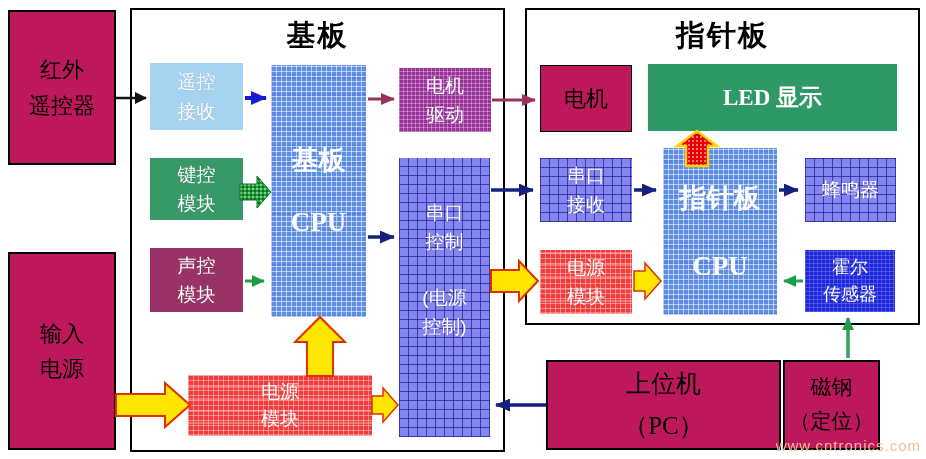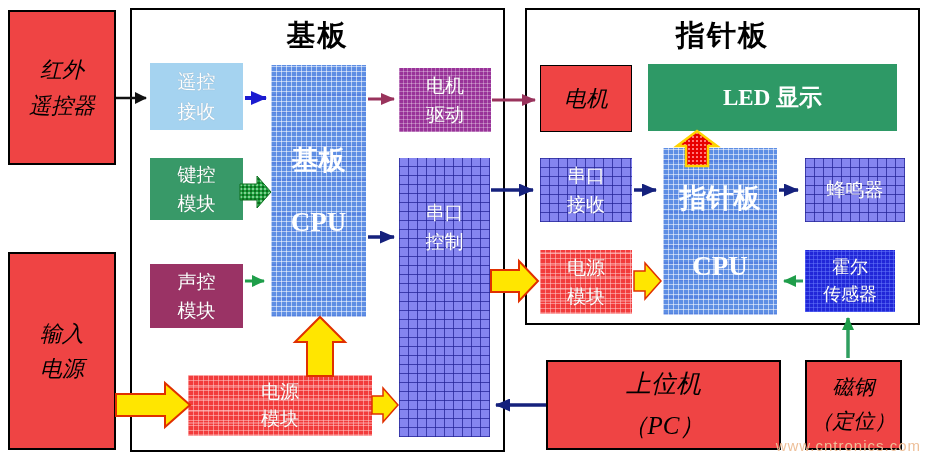--- a/index.html
+++ b/index.html
@@ -6,25 +6,25 @@
   .canvas{position:relative;width:926px;height:459px;background:#ffffff;overflow:hidden;
           font-family:"Liberation Sans", sans-serif;}
   .container{position:absolute;border:2px solid #000;background:transparent;box-sizing:border-box;z-index:1;}
   .board-title{position:absolute;text-align:center;font-family:"Liberation Serif", serif;
                font-weight:700;font-size:29px;color:#000;z-index:2;letter-spacing:2px;}
   .box{position:absolute;display:flex;flex-direction:column;align-items:center;justify-content:center;
        text-align:center;box-sizing:border-box;z-index:3;white-space:pre-line;}
   .lbl-white{color:#fff;font-weight:400;font-size:19px;line-height:1.55;
              font-family:"Liberation Sans", sans-serif;text-shadow:0 0 1px rgba(0,0,0,.25);}
   .lbl-black{color:#000;font-family:"Liberation Serif", serif;font-size:22px;line-height:1.6;}
-  .white-box{background:#ef4444;border:2px solid #000;font-style:italic;}
+  .white-box{background:#be185d;border:2px solid #000;}
   .thin-border{border:1.5px solid #000;}
   .solid-ltblue{background:#a5d3f0;}
   .solid-green{background:#389968;text-align:center;}
-  .solid-maroon{background:#9a3365;margin-top:16px;}
+  .solid-maroon{background:#9a3365;}
   .solid-ledgreen{background:#2e9966;text-align:center;}
   .tex-cpu{background-color:#5e8ee4;
     background-image:repeating-linear-gradient(90deg, rgba(255,255,255,.55) 0 1px, transparent 1px 5px),
                      repeating-linear-gradient(0deg, rgba(255,255,255,.55) 0 1px, transparent 1px 5px),
                      repeating-linear-gradient(0deg, rgba(70,110,220,.35) 0 2px, transparent 2px 17px);}
   .tex-grid{background-color:#8585f0;
     background-image:repeating-linear-gradient(90deg, rgba(35,35,150,.75) 0 1px, transparent 1px 9px),
                      repeating-linear-gradient(0deg, rgba(35,35,150,.75) 0 1px, transparent 1px 9px);}
   .tex-magenta{background-color:#993399;
     background-image:repeating-linear-gradient(90deg, rgba(255,255,255,.3) 0 1px, transparent 1px 4px),
@@ -82,57 +82,59 @@
     <span class="cpu-text">基板</span>
     <span class="cpu-text">CPU</span>
   </div>
   <div class="box tex-magenta" style="left:399px;top:68px;width:92px;height:64px;">
     <span class="lbl-white">电机
 驱动</span>
   </div>
   <div class="box tex-grid serial-ctrl-box" style="left:399px;top:158px;width:91px;height:279px;">
     <span class="lbl-white">串口
 控制</span>
+    <span class="lbl-white">(电源
+控制)</span>
   </div>
   <div class="box tex-red" style="left:188px;top:375px;width:184px;height:61px;">
     <span class="lbl-white" style="line-height:1.4;">电源
 模块</span>
   </div>
 
   <div class="box white-box thin-border" style="left:540px;top:65px;width:92px;height:67px;">
     <span class="lbl-black">电机</span>
   </div>
   <div class="box solid-ledgreen" style="left:648px;top:64px;width:249px;height:67px;">
     <span class="led-text">LED 显示</span>
   </div>
   <div class="box tex-grid" style="left:540px;top:158px;width:92px;height:64px;">
     <span class="lbl-white">串口
 接收</span>
   </div>
   <div class="box tex-cpu cpu2-box" style="left:663px;top:148px;width:114px;height:167px;">
     <span class="cpu-text">指针板</span>
     <span class="cpu-text">CPU</span>
   </div>
-  <div class="box tex-grid" style="left:805px;top:158px;width:100px;height:64px;">
+  <div class="box tex-grid" style="left:805px;top:158px;width:91px;height:64px;">
     <span class="lbl-white">蜂鸣器</span>
   </div>
   <div class="box tex-red" style="left:540px;top:250px;width:92px;height:64px;">
     <span class="lbl-white">电源
 模块</span>
   </div>
   <div class="box tex-hall" style="left:805px;top:250px;width:90px;height:62px;">
     <span class="lbl-white" style="font-size:18px;line-height:1.5;">霍尔
 传感器</span>
   </div>
 
   <div class="box white-box" style="left:546px;top:360px;width:235px;height:90px;">
     <span class="lbl-black host-text">上位机
 （PC）</span>
   </div>
-  <div class="box white-box" style="left:805px;top:360px;width:97px;height:90px;">
+  <div class="box white-box" style="left:783px;top:360px;width:97px;height:90px;">
     <span class="lbl-black" style="font-size:21px;">磁钢
 （定位）</span>
   </div>
 
   <svg class="arrows" width="926" height="459" viewBox="0 0 926 459">
     <defs>
       <marker id="mh-black" markerUnits="userSpaceOnUse" markerWidth="12" markerHeight="12" refX="11" refY="6" orient="auto">
           <path d="M0,0L12,6L0,12Z" fill="#111"></path>
         </marker>
       <marker id="mh-blue" markerUnits="userSpaceOnUse" markerWidth="16" markerHeight="14" refX="15" refY="7" orient="auto">

